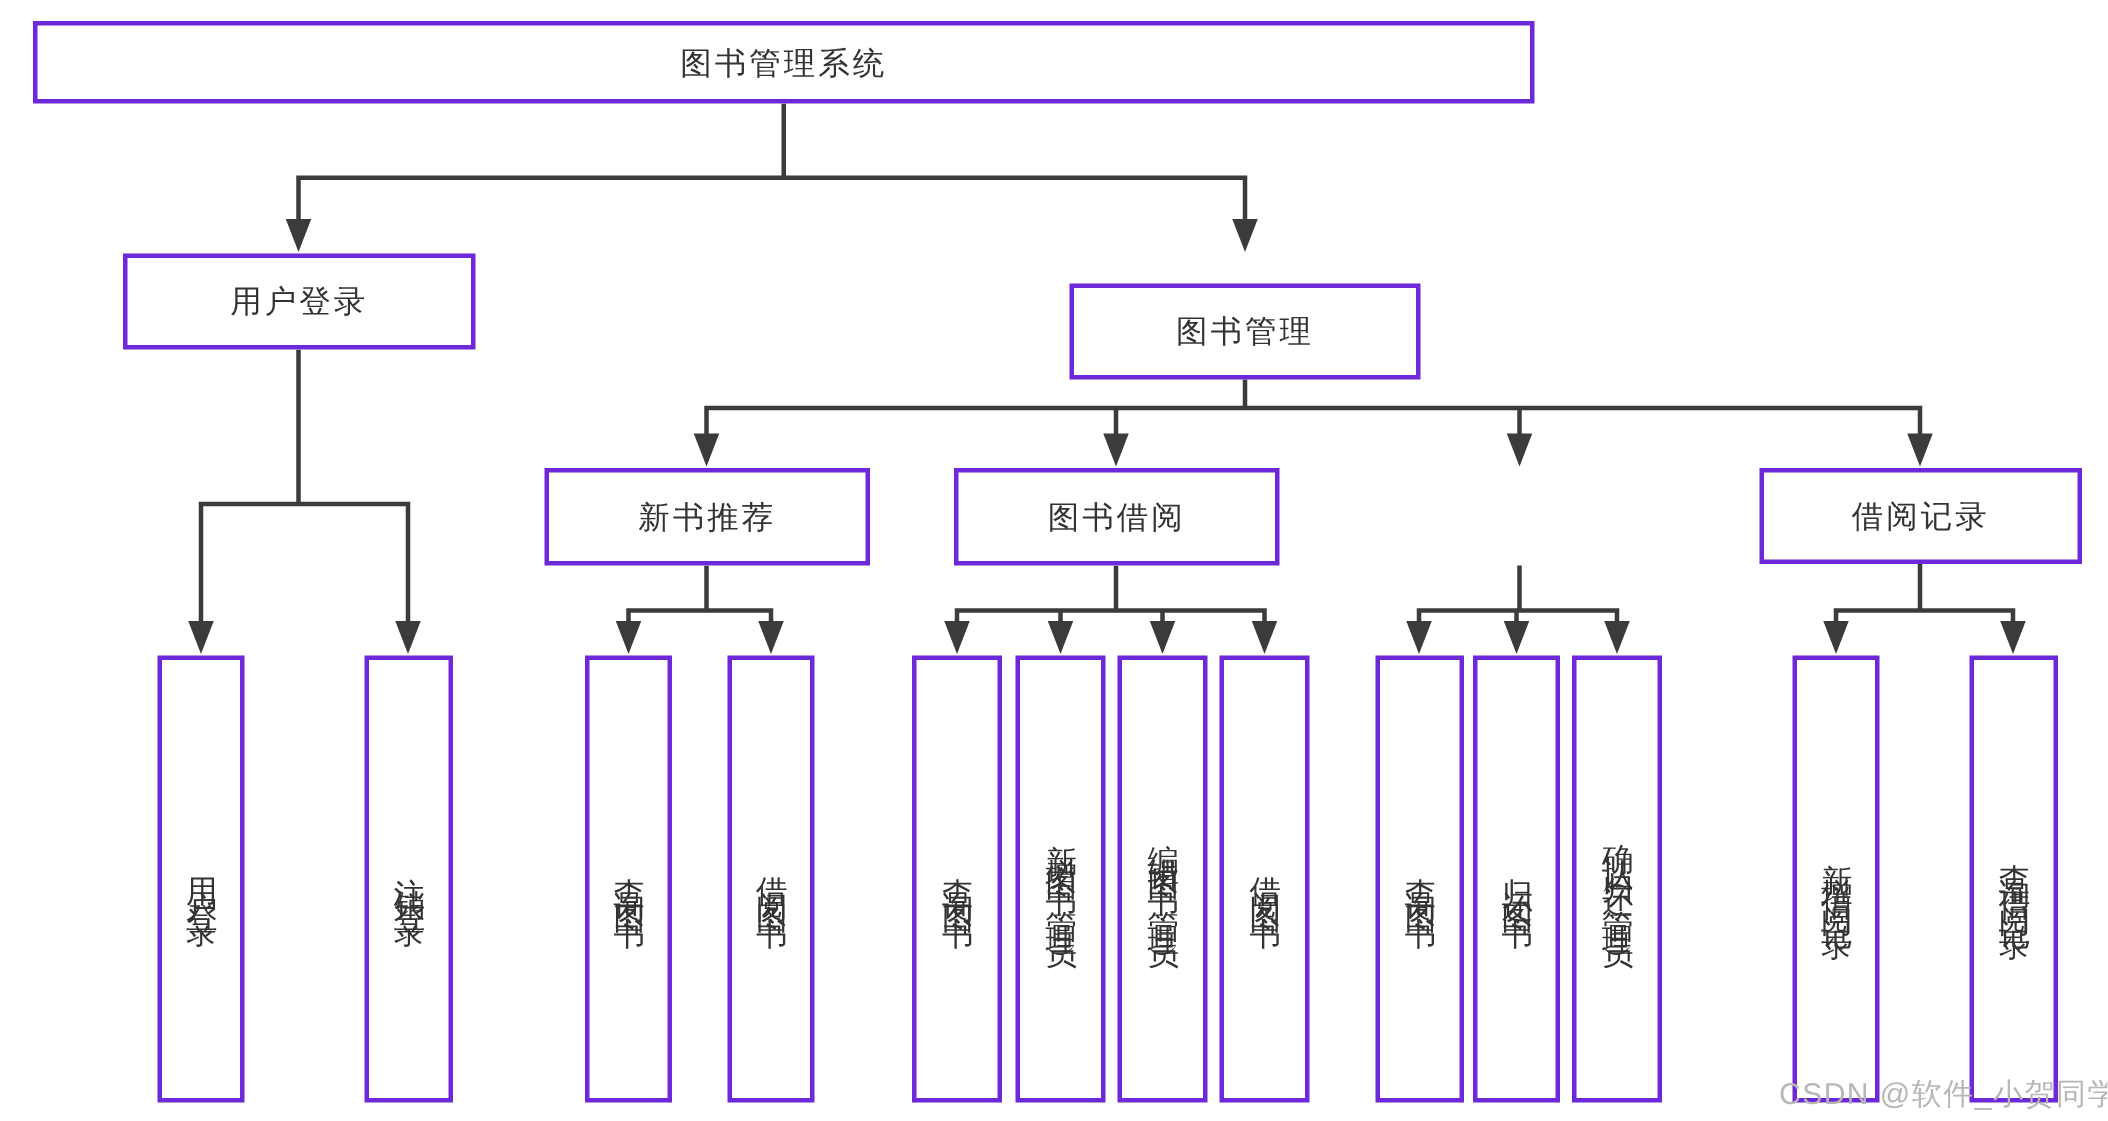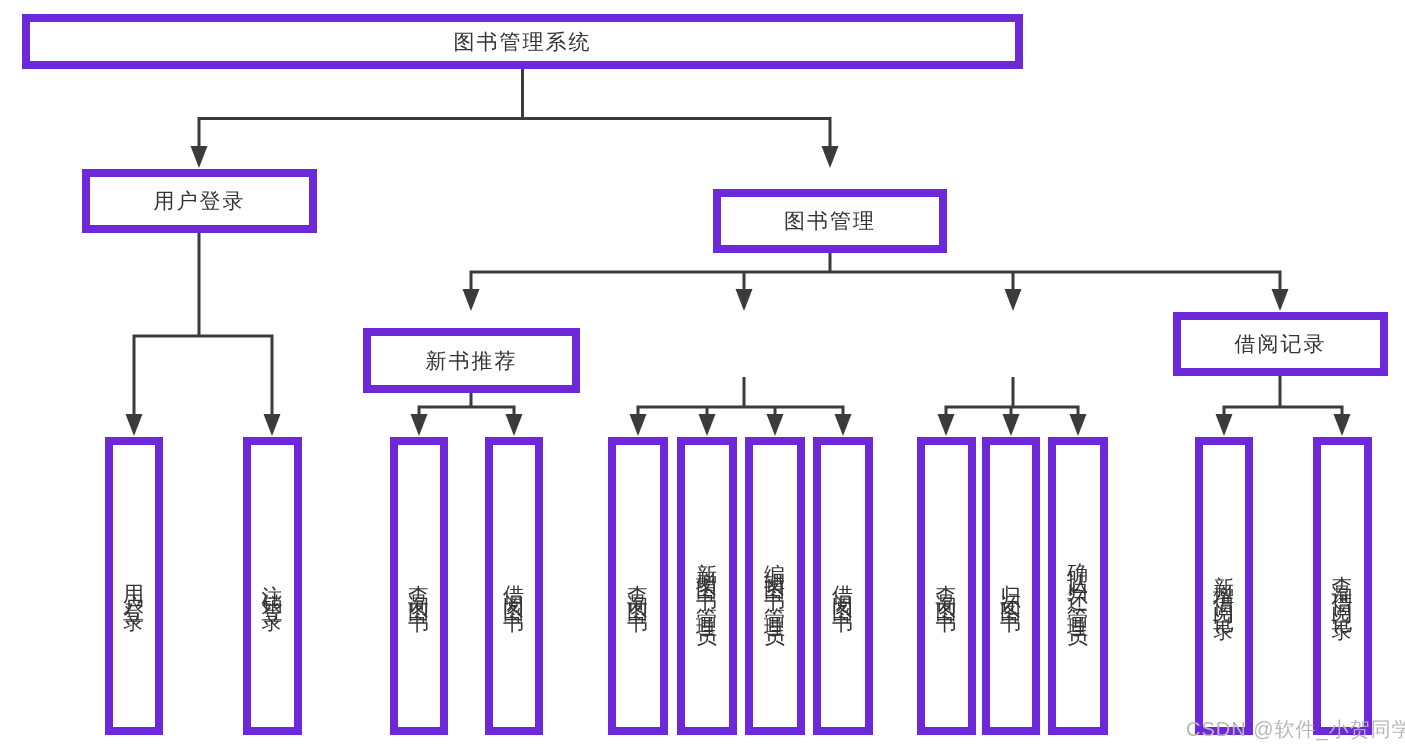--- a/index.html
+++ b/index.html
@@ -15,21 +15,21 @@
     position: absolute;
     left: 0; top: 0;
     width: 1405px; height: 747px;
     pointer-events: none;
   }
   svg.wires .ln { stroke: #3b3b3b; stroke-width: 3; fill: none; }
   svg.wires .ah { fill: #3b3b3b; stroke: none; }
   .box {
     position: absolute;
     box-sizing: border-box;
-    border: 8px solid #6d28d9;
+    border: 3px solid #6d28d9;
     background: #ffffff;
     display: flex;
     align-items: center;
     justify-content: center;
     color: #333333;
   }
   .hbox { font-size: 21px; letter-spacing: 2px; white-space: nowrap; }
   .leaf { top: 437px; height: 298px; }
   .vtext {
     writing-mode: vertical-rl;
@@ -103,21 +103,22 @@
       <path class="ah" d="M1224,436 L1215.5,414 L1232.5,414 Z"></path>
       <path class="ah" d="M1342,436 L1333.5,414 L1350.5,414 Z"></path>
     </g>
   </svg>
 
   <div class="box hbox" style="left:22px; top:14px; width:1001px; height:55px;">图书管理系统</div>
 
   <div class="box hbox" style="left:82px; top:169px; width:235px; height:64px;">用户登录</div>
   <div class="box hbox" style="left:713px; top:169px; width:234px; height:64px;margin-top:20px;">图书管理</div>
 
-  <div class="box hbox" style="left:363px; top:312px; width:217px; height:65px;margin-top:16px;">新书推荐</div>
+  <div class="box hbox" style="left:363px; top:312px; width:217px; height:65px;">新书推荐</div>
+  <div class="box hbox" style="left:636px; top:312px; width:217px; height:65px;">图书借阅</div>
   <div class="box hbox" style="left:1173px; top:312px; width:215px; height:64px;">借阅记录</div>
 
   <div class="box leaf" style="left:105px; width:58px;">
     <span class="vtext">用户登录</span>
   </div>
   <div class="box leaf" style="left:243px; width:59px;">
     <span class="vtext">注销登录</span>
   </div>
 
   <div class="box leaf" style="left:390px; width:58px;">

